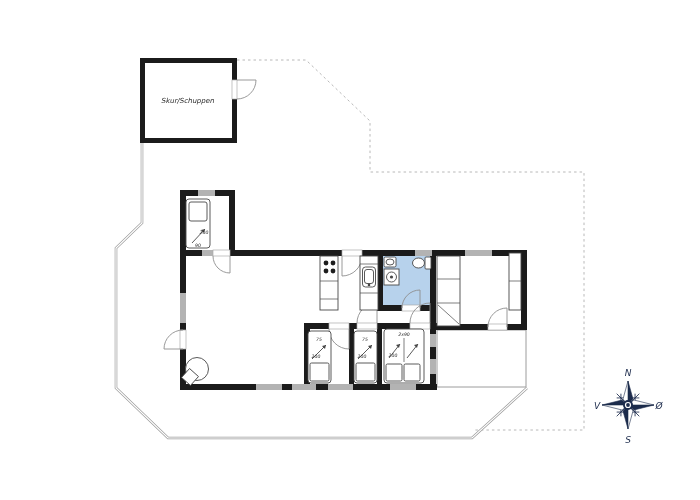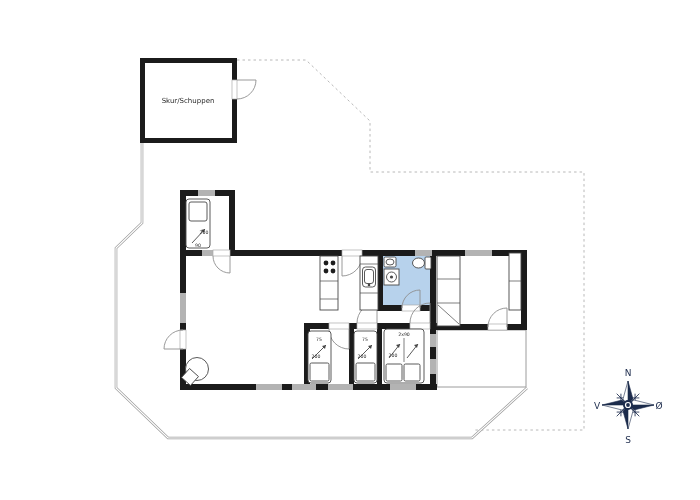--- a/index.html
+++ b/index.html
@@ -1,16 +1,16 @@
 <!DOCTYPE html>
 <html><head>
 <meta charset="utf-8">
 <style>
   html,body{margin:0;padding:0;background:#ffffff;}
-  .stage{width:700px;height:500px;position:relative;background:#fff;overflow:hidden;}
+  .stage{width:700px;height:500px;position:relative;background:#fff;overflow:hidden;font-style:italic;}
   svg{display:block;}
   .lbl{font-family:"DejaVu Sans",sans-serif;fill:#2b2b2b;}
   .bedlbl{font-size:4.6px;}
   .shedlbl{font-size:7px;}
   .complbl{font-size:9px;font-family:"DejaVu Sans",sans-serif;}
   .jamb{fill:#ffffff;stroke:#ababab;stroke-width:0.7;}
   .furn{fill:#ffffff;stroke-width:0.9;}
   .furn-nf{fill:none;stroke-width:0.9;}
 </style>
 </head>

